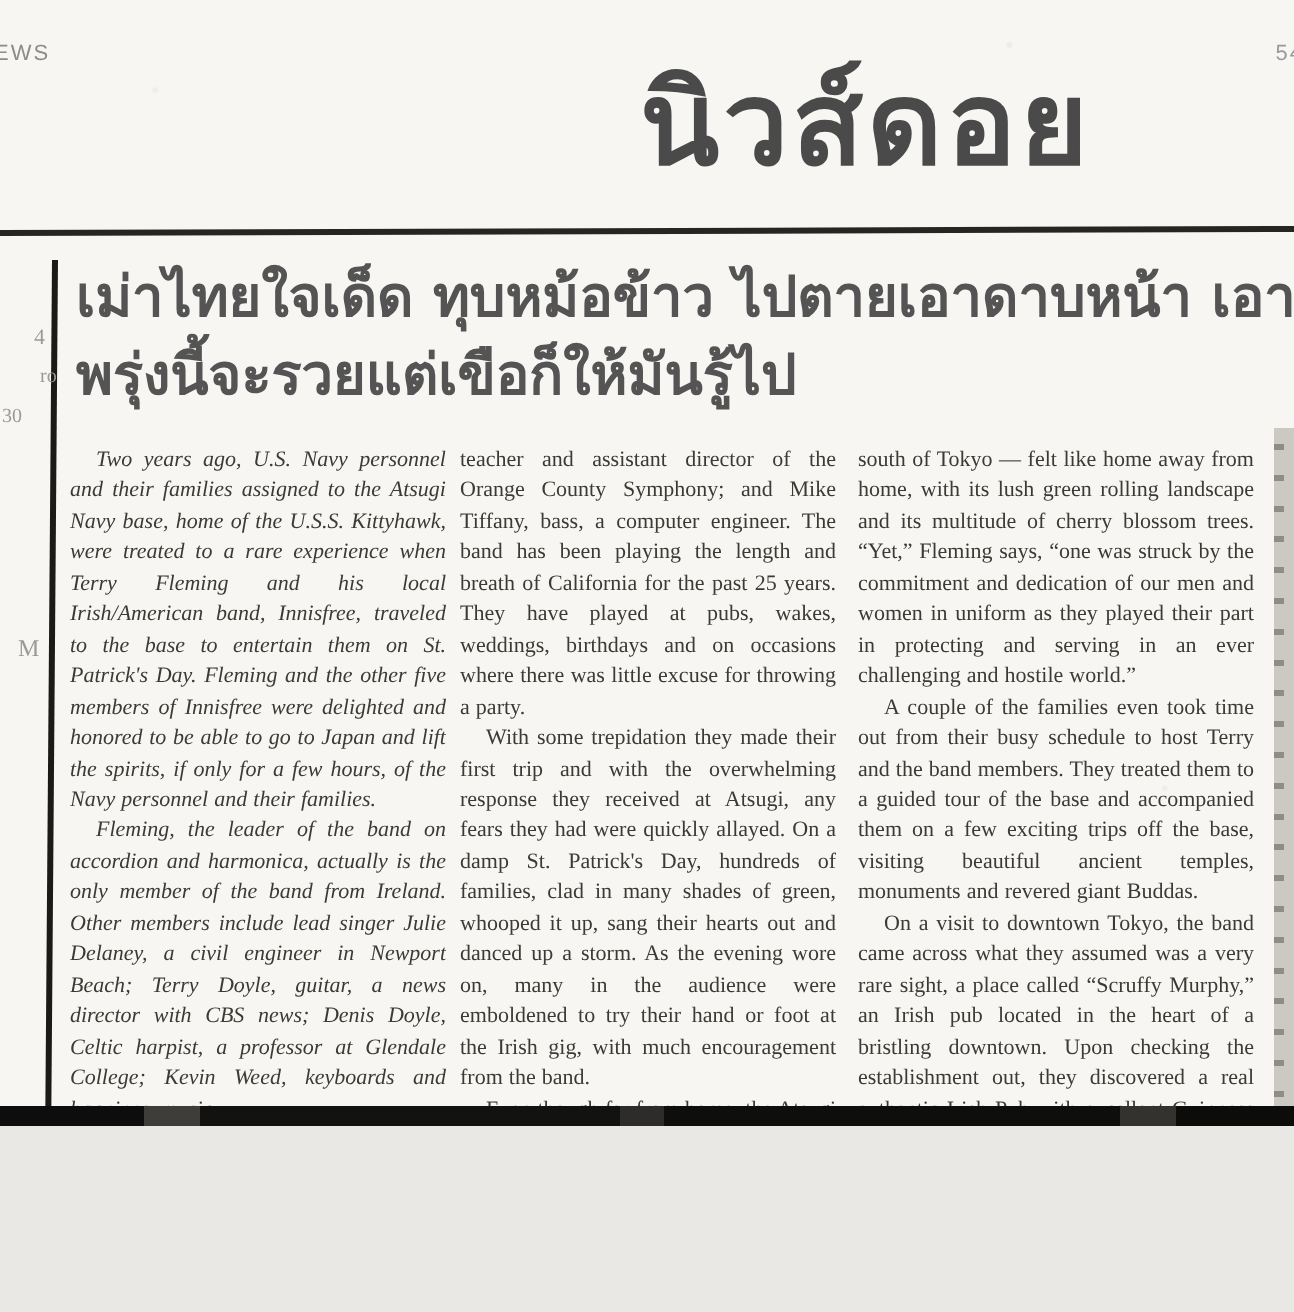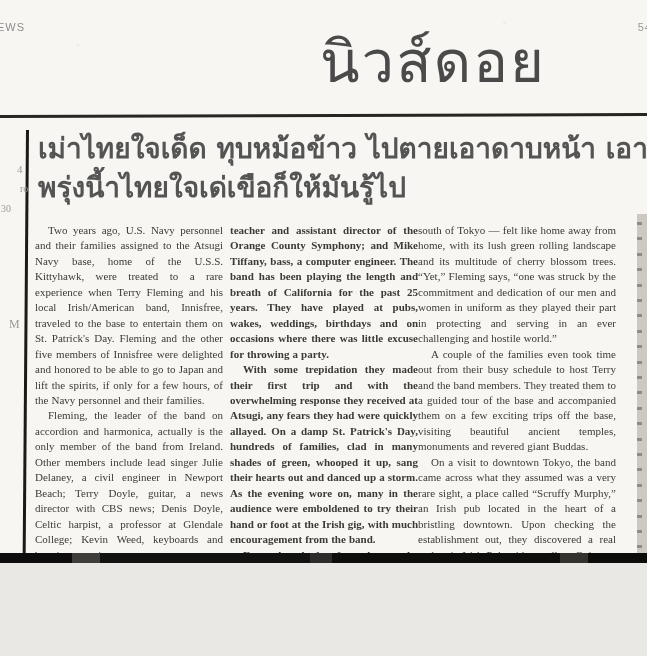--- a/index.html
+++ b/index.html
@@ -16,21 +16,21 @@
       radial-gradient(circle at 78% 4%, rgba(0,0,0,0.04) 0 1px, transparent 2px),
       radial-gradient(circle at 55% 52%, rgba(0,0,0,0.025) 0 1px, transparent 2px),
       radial-gradient(circle at 90% 70%, rgba(0,0,0,0.03) 0 1px, transparent 2px);
   }
   .hdr-frag{position:absolute;font-family:"Liberation Sans",sans-serif;
     font-size:11px;color:#8c8c8c;letter-spacing:1px;}
   .hdr-left{left:-3px;top:21px;}
   .hdr-right{right:-5px;top:21px;color:#9a9a9a;}
   .masthead{
     position:absolute;left:222px;top:24px;width:422px;text-align:center;
-    font-family:"DejaVu Sans",sans-serif;font-weight:400;
+    font-family:"DejaVu Sans",sans-serif;font-weight:700;
     font-size:58px;line-height:76px;color:#4a4a4a;letter-spacing:2px;
   }
   .rule{
     position:absolute;left:-2px;top:114px;width:652px;height:3px;
     background:#262522;transform:rotate(-0.18deg);
   }
   .vline{
     position:absolute;left:26px;top:130px;width:3px;height:526px;
     background:#1b1a18;transform:rotate(0.45deg);transform-origin:top center;
   }
@@ -38,22 +38,22 @@
     position:absolute;left:38px;top:129px;width:609px;
     font-family:"DejaVu Sans",sans-serif;font-weight:700;
     font-size:28px;line-height:39px;color:#545454;
     white-space:nowrap;overflow:hidden;
   }
   .columns{
     position:absolute;left:35px;top:223px;width:592px;height:420px;
     display:flex;overflow:hidden;
   }
   .col{overflow:hidden;}
-  .col1{width:188px;margin-right:7px;}
-  .col2{width:188px;font-weight:bold;}
+  .col1{width:188px;margin-right:7px;font-style:italic;}
+  .col2{width:188px;margin-right:11px;}
   .col3{width:198px;font-family:Liberation Serif, serif;}
   .col p{
     margin:0;text-align:justify;font-size:11px;line-height:15.45px;
     hyphens:auto;-webkit-hyphens:auto;word-spacing:0.3px;
   }
   .col p.indent{text-indent:13px;}
   .margin-frag{position:absolute;font-family:"Liberation Serif",serif;
     color:#9b9a97;font-size:11px;}
   .mf-0{left:17px;top:163px;}
   .mf-1{left:20px;top:183px;font-size:10px;}
@@ -102,21 +102,21 @@
 
   <div class="vline"></div>
 
   <span class="margin-frag mf-0">4</span>
   <span class="margin-frag mf-1">ro</span>
   <span class="margin-frag mf-2">30</span>
   <span class="margin-frag mf-3">M</span>
 
   <div class="headline">
     <div>เม่าไทยใจเด็ด ทุบหม้อข้าว ไปตายเอาดาบหน้า เอาวะ</div>
-    <div>พรุ่งนี้าไทยใจเด่เขือก็ให้มันรู้ไป</div>
+    <div>พรุ่งนี้จะรวยแต่เขือก็ให้มันรู้ไป</div>
   </div>
 
   <div class="columns">
     <div class="col col1">
       <p class="indent" lang="en">Two years ago, U.S. Navy personnel and their families assigned to the Atsugi Navy base, home of the U.S.S. Kittyhawk, were treated to a rare experience when Terry Fleming and his local Irish/American band, Innisfree, traveled to the base to entertain them on St. Patrick's Day. Fleming and the other five members of Innisfree were delighted and honored to be able to go to Japan and lift the spirits, if only for a few hours, of the Navy personnel and their families.</p>
       <p class="indent" lang="en">Fleming, the leader of the band on accordion and harmonica, actually is the only member of the band from Ireland. Other members include lead singer Julie Delaney, a civil engineer in Newport Beach; Terry Doyle, guitar, a news director with CBS news; Denis Doyle, Celtic harpist, a professor at Glendale College; Kevin Weed, keyboards and bagpipes, music</p>
     </div>
     <div class="col col2">
       <p lang="en">teacher and assistant director of the Orange County Symphony; and Mike Tiffany, bass, a computer engineer. The band has been playing the length and breath of California for the past 25 years. They have played at pubs, wakes, weddings, birthdays and on occasions where there was little excuse for throwing a party.</p>
       <p class="indent" lang="en">With some trepidation they made their first trip and with the overwhelming response they received at Atsugi, any fears they had were quickly allayed. On a damp St. Patrick's Day,  hundreds of families, clad in many shades of green, whooped it up, sang their hearts out and danced up a storm. As the evening wore on, many in the audience were emboldened to try their hand or foot at the Irish gig, with much encouragement from the band.</p>

